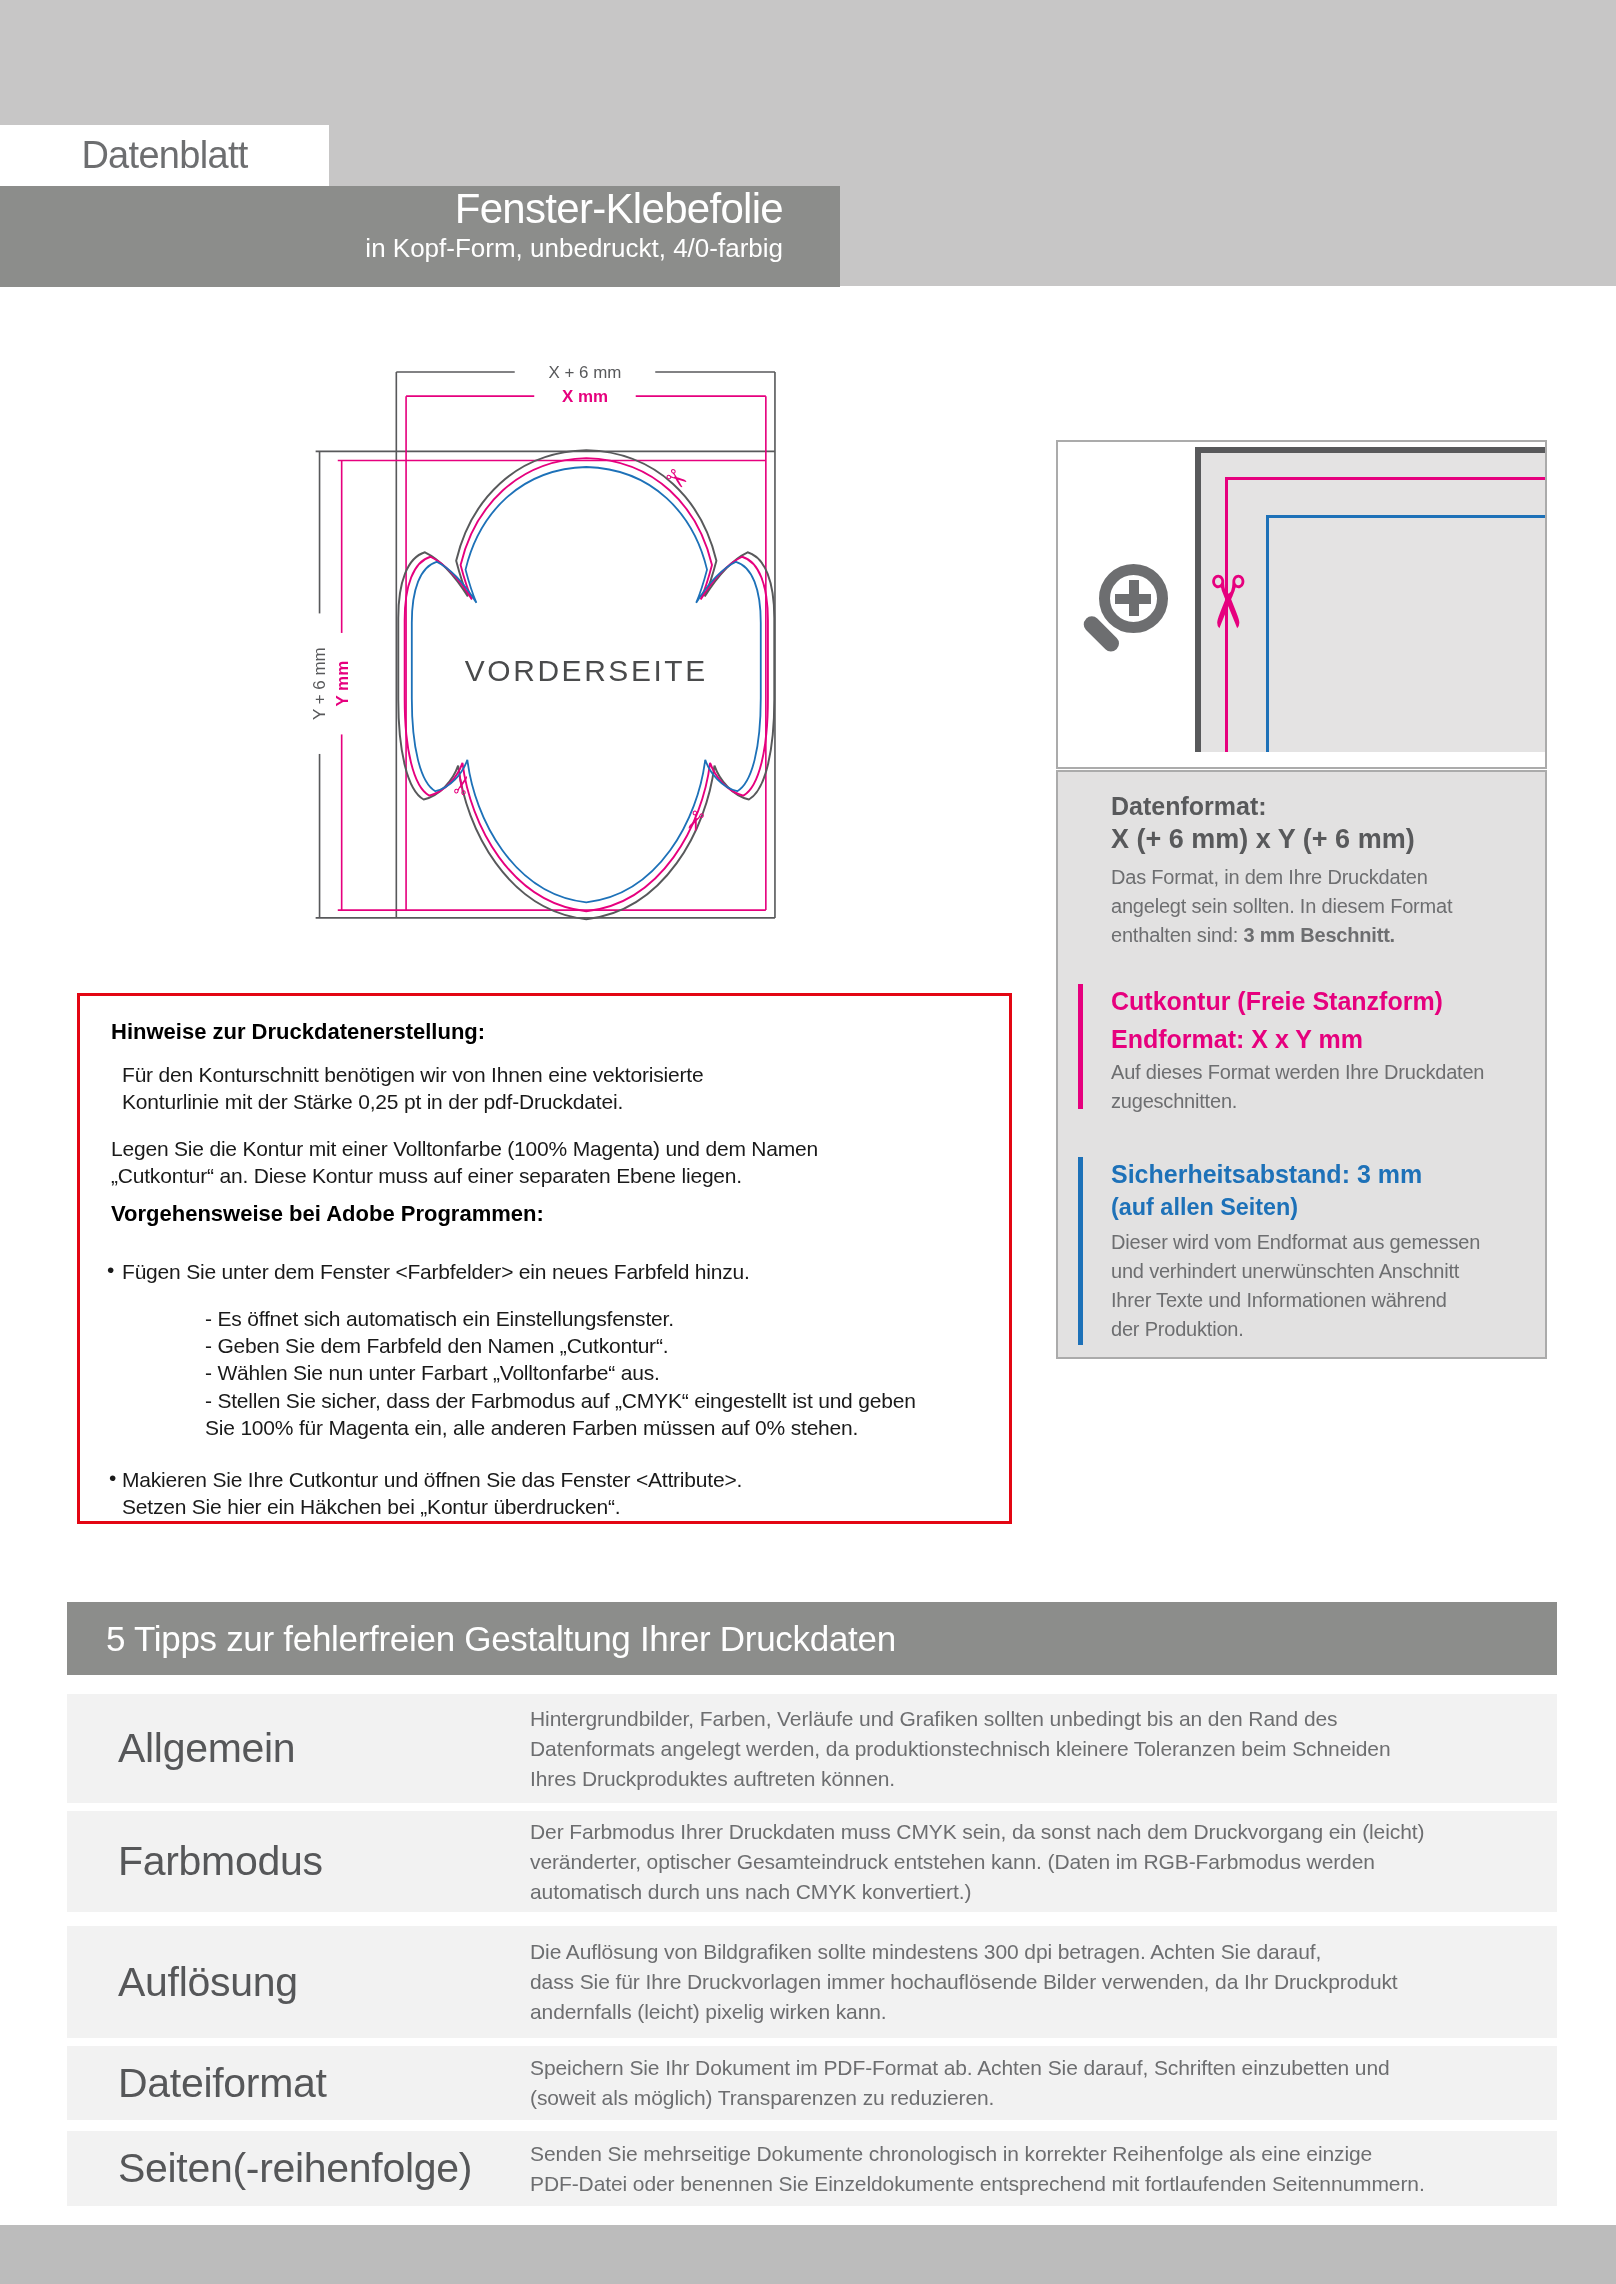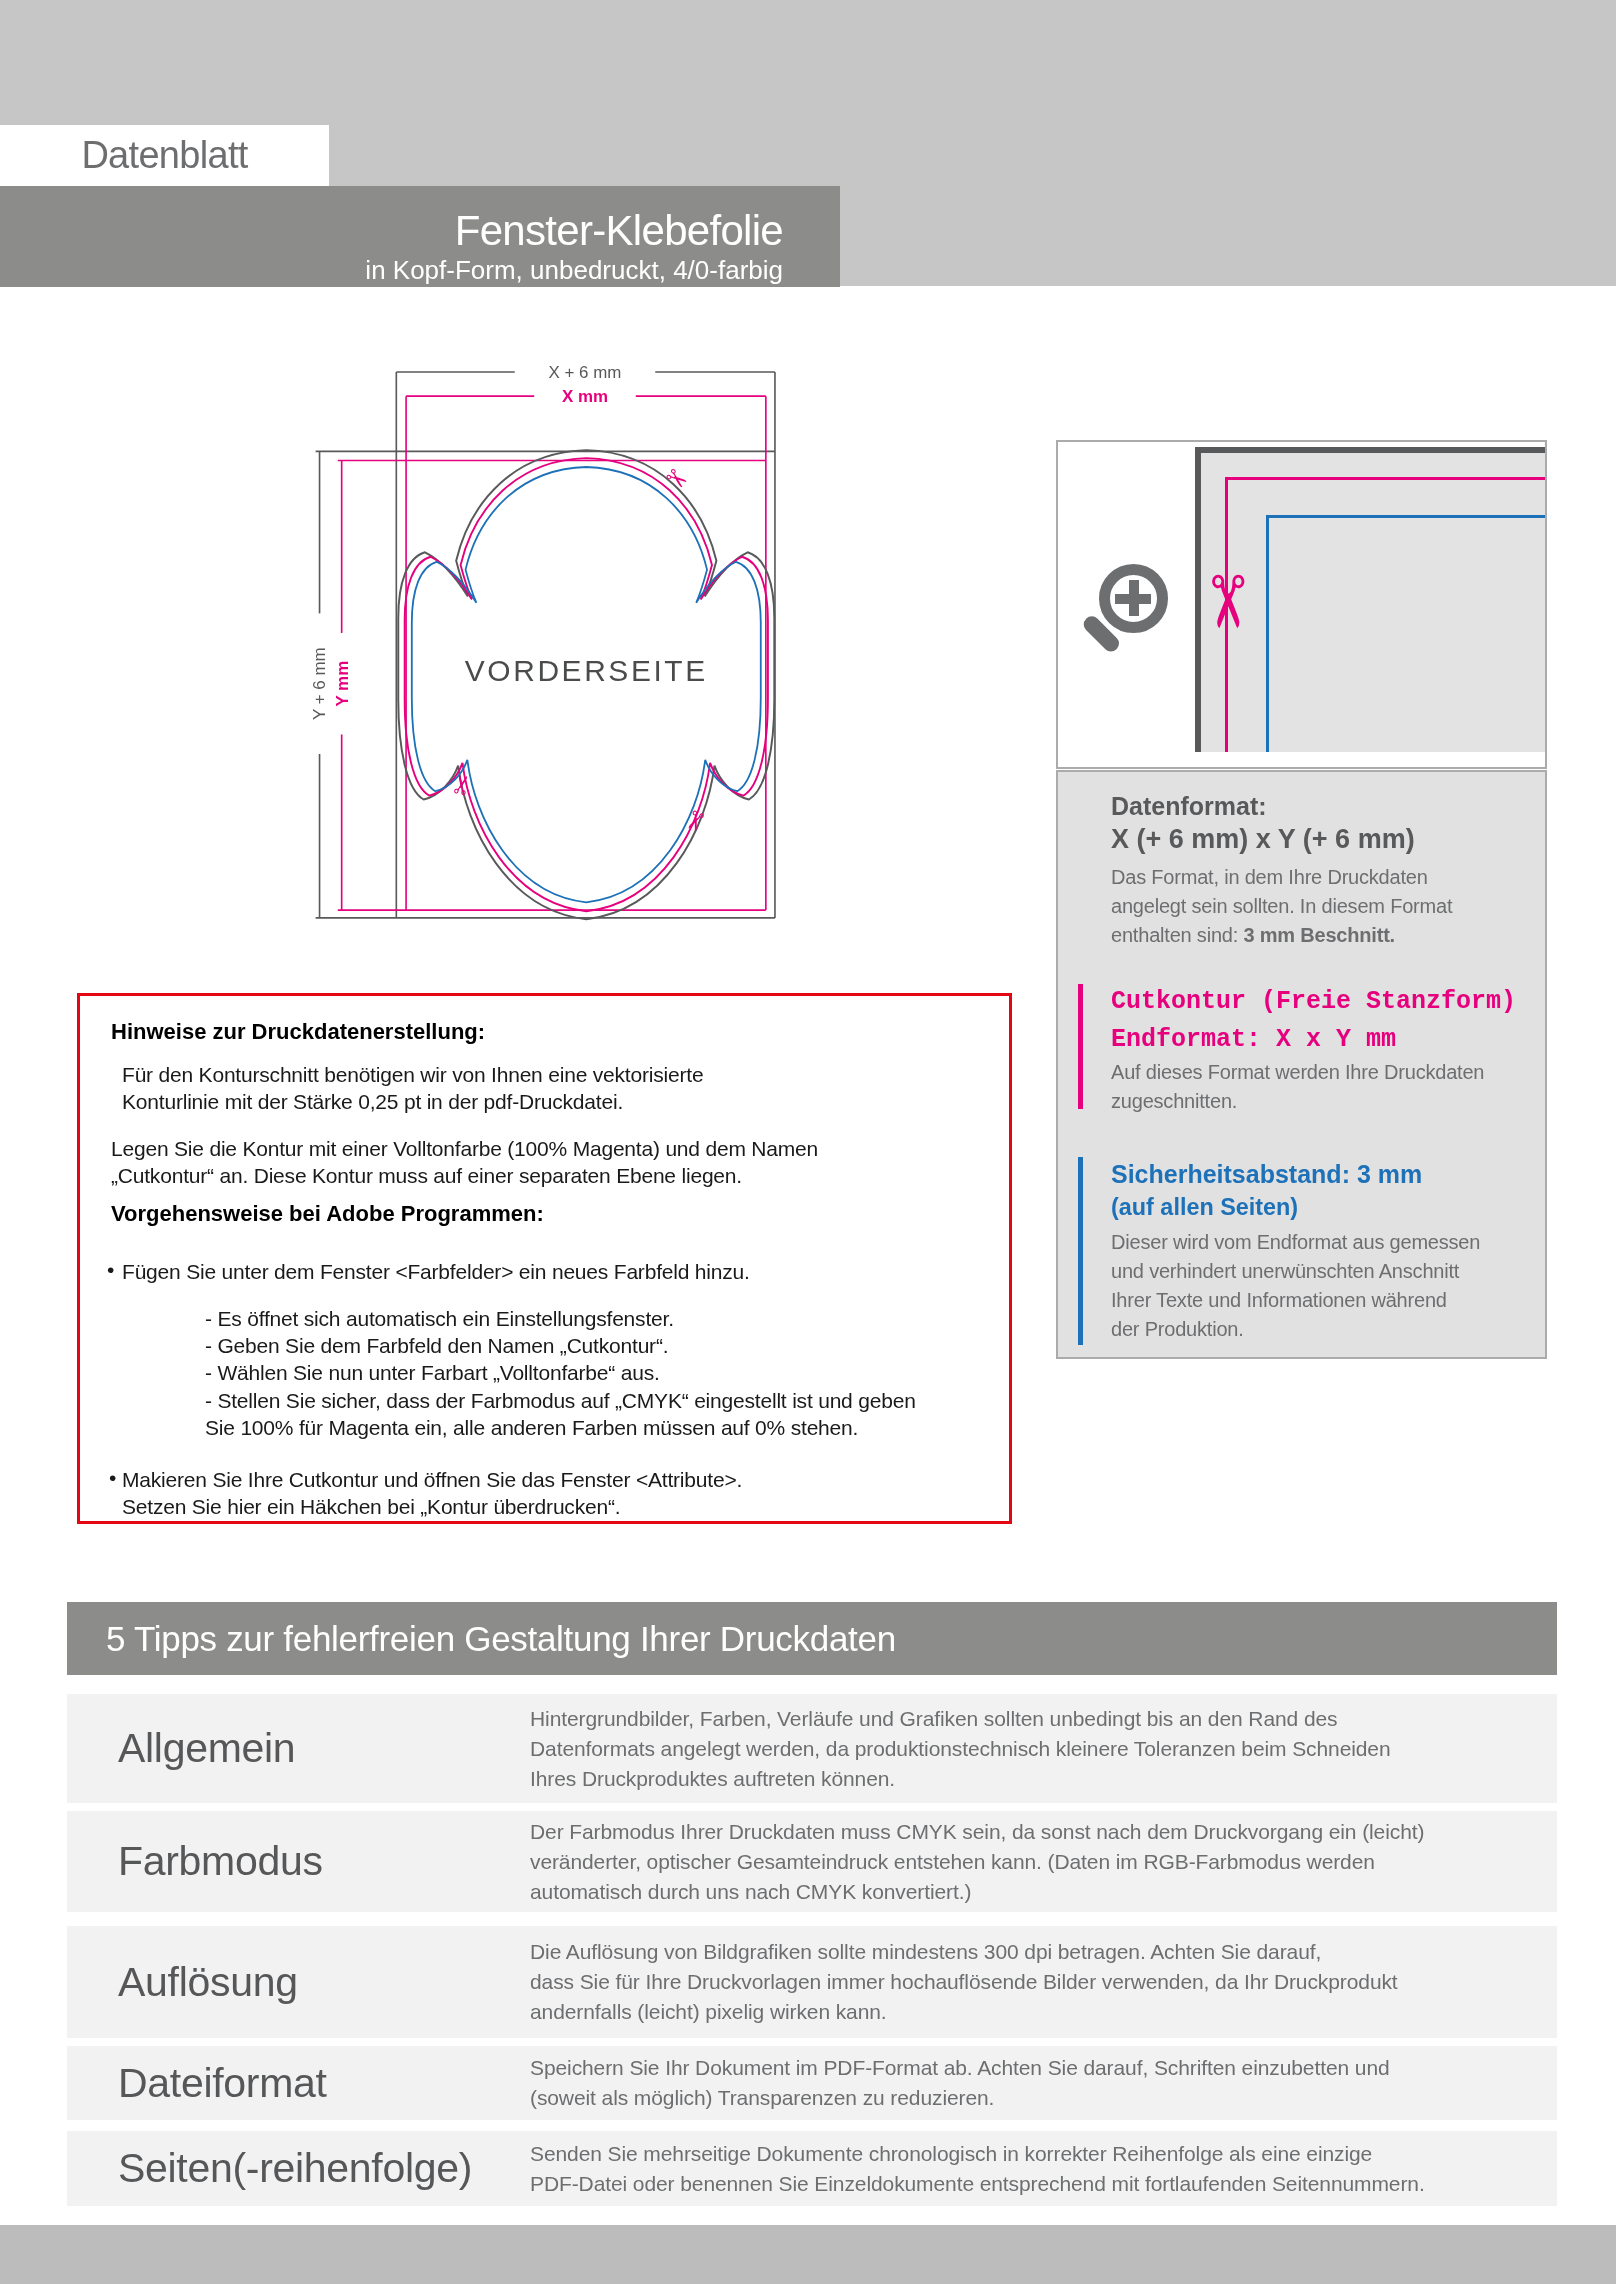--- a/index.html
+++ b/index.html
@@ -6,21 +6,21 @@
   .page{position:relative;width:1616px;height:2284px;background:#ffffff;overflow:hidden;
         font-family:"Liberation Sans",sans-serif;color:#58595b;}
   .abs{position:absolute;}
 
   
   .band{left:0;top:0;width:1616px;height:286px;background:#c7c6c6;}
   .badge{left:0;top:125px;width:329px;height:61px;background:#ffffff;
          display:flex;align-items:center;justify-content:center;}
   .badge-text{font-size:38px;color:#6d6e70;letter-spacing:-0.7px;}
   .titlebar{left:0;top:186px;width:840px;height:101px;background:#8c8d8b;
-            display:flex;flex-direction:column;justify-content:flex-end;align-items:flex-end;
+            display:flex;flex-direction:column;justify-content:flex-start;align-items:flex-end;
             padding-right:57px;box-sizing:border-box;}
   .titlebar .t1{font-size:42px;color:#ffffff;letter-spacing:-0.7px;line-height:46px;}
   .titlebar .t2{font-size:26px;color:#ffffff;line-height:33px;}
 
   
   .diagram{left:300px;top:361px;width:488px;height:566px;}
   .diagram line,.diagram path{fill:none;}
   .lg{stroke:#58595b;stroke-width:2.5;}
   .lm{stroke:#e6007e;stroke-width:2.5;}
   .c-gray{stroke:#58595b;stroke-width:3;}
@@ -48,21 +48,21 @@
   .loupe-plus-v{left:71px;top:138px;width:9.8px;height:36px;background:#6d6e70;}
   .loupe-handle{left:22px;top:184px;width:43px;height:15.6px;border-radius:7.8px;
                 background:#6d6e70;transform:rotate(45deg);}
 
   
   .panel{left:1056px;top:770px;width:491px;height:589px;background:#e2e1e1;
          border:2px solid #ababab;box-sizing:border-box;}
   .p-title{font-size:25px;font-weight:bold;color:#58595b;}
   .p-format{font-size:27px;font-weight:bold;color:#58595b;}
   .p-body{font-size:20px;line-height:29px;color:#6d6e70;white-space:pre-line;letter-spacing:-0.2px;}
-  .p-title-m{font-size:25px;font-weight:bold;color:#e6007e;font-family:Liberation Mono, monospace;}
+  .p-title-m{font-size:25px;font-weight:bold;color:#e6007e;}
   .p-title-b{font-size:25px;font-weight:bold;color:#1d71b8;}
   .p-sub-b{font-size:23.4px;color:#1d71b8;font-weight:bold;}
   .bar-m{left:20px;top:212px;width:4.6px;height:125px;background:#e6007e;}
   .bar-b{left:20px;top:385px;width:4.6px;height:188px;background:#1d71b8;}
 
   
   .notes{left:77px;top:993px;width:935px;height:531px;background:#ffffff;
          border:3.3px solid #e30613;box-sizing:border-box;color:#1a1a1a;}
   .n-title{font-size:22px;font-weight:bold;color:#000;}
   .n-body{font-size:21px;line-height:27px;white-space:pre-line;letter-spacing:-0.2px;color:#1a1a1a;}

